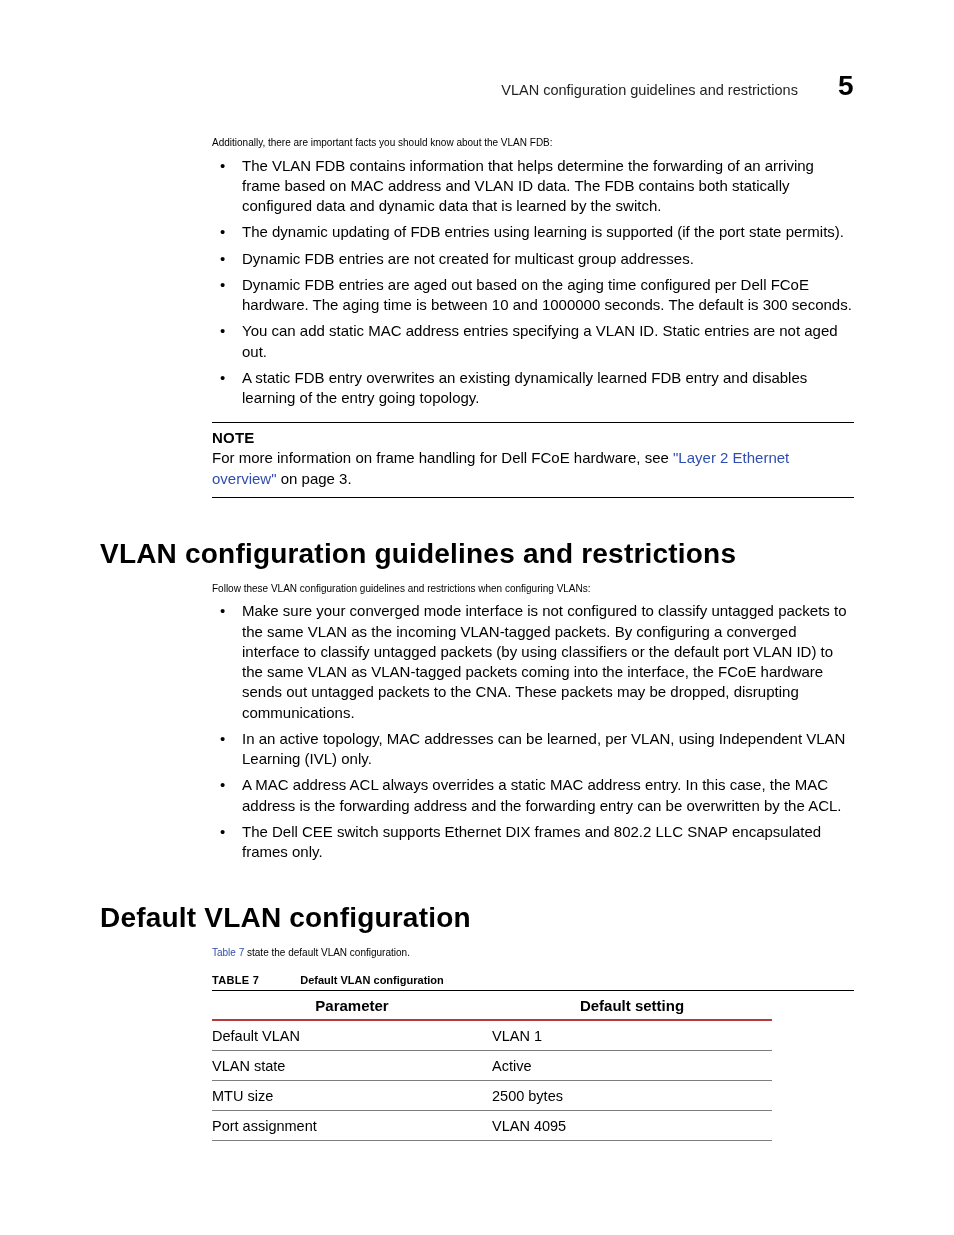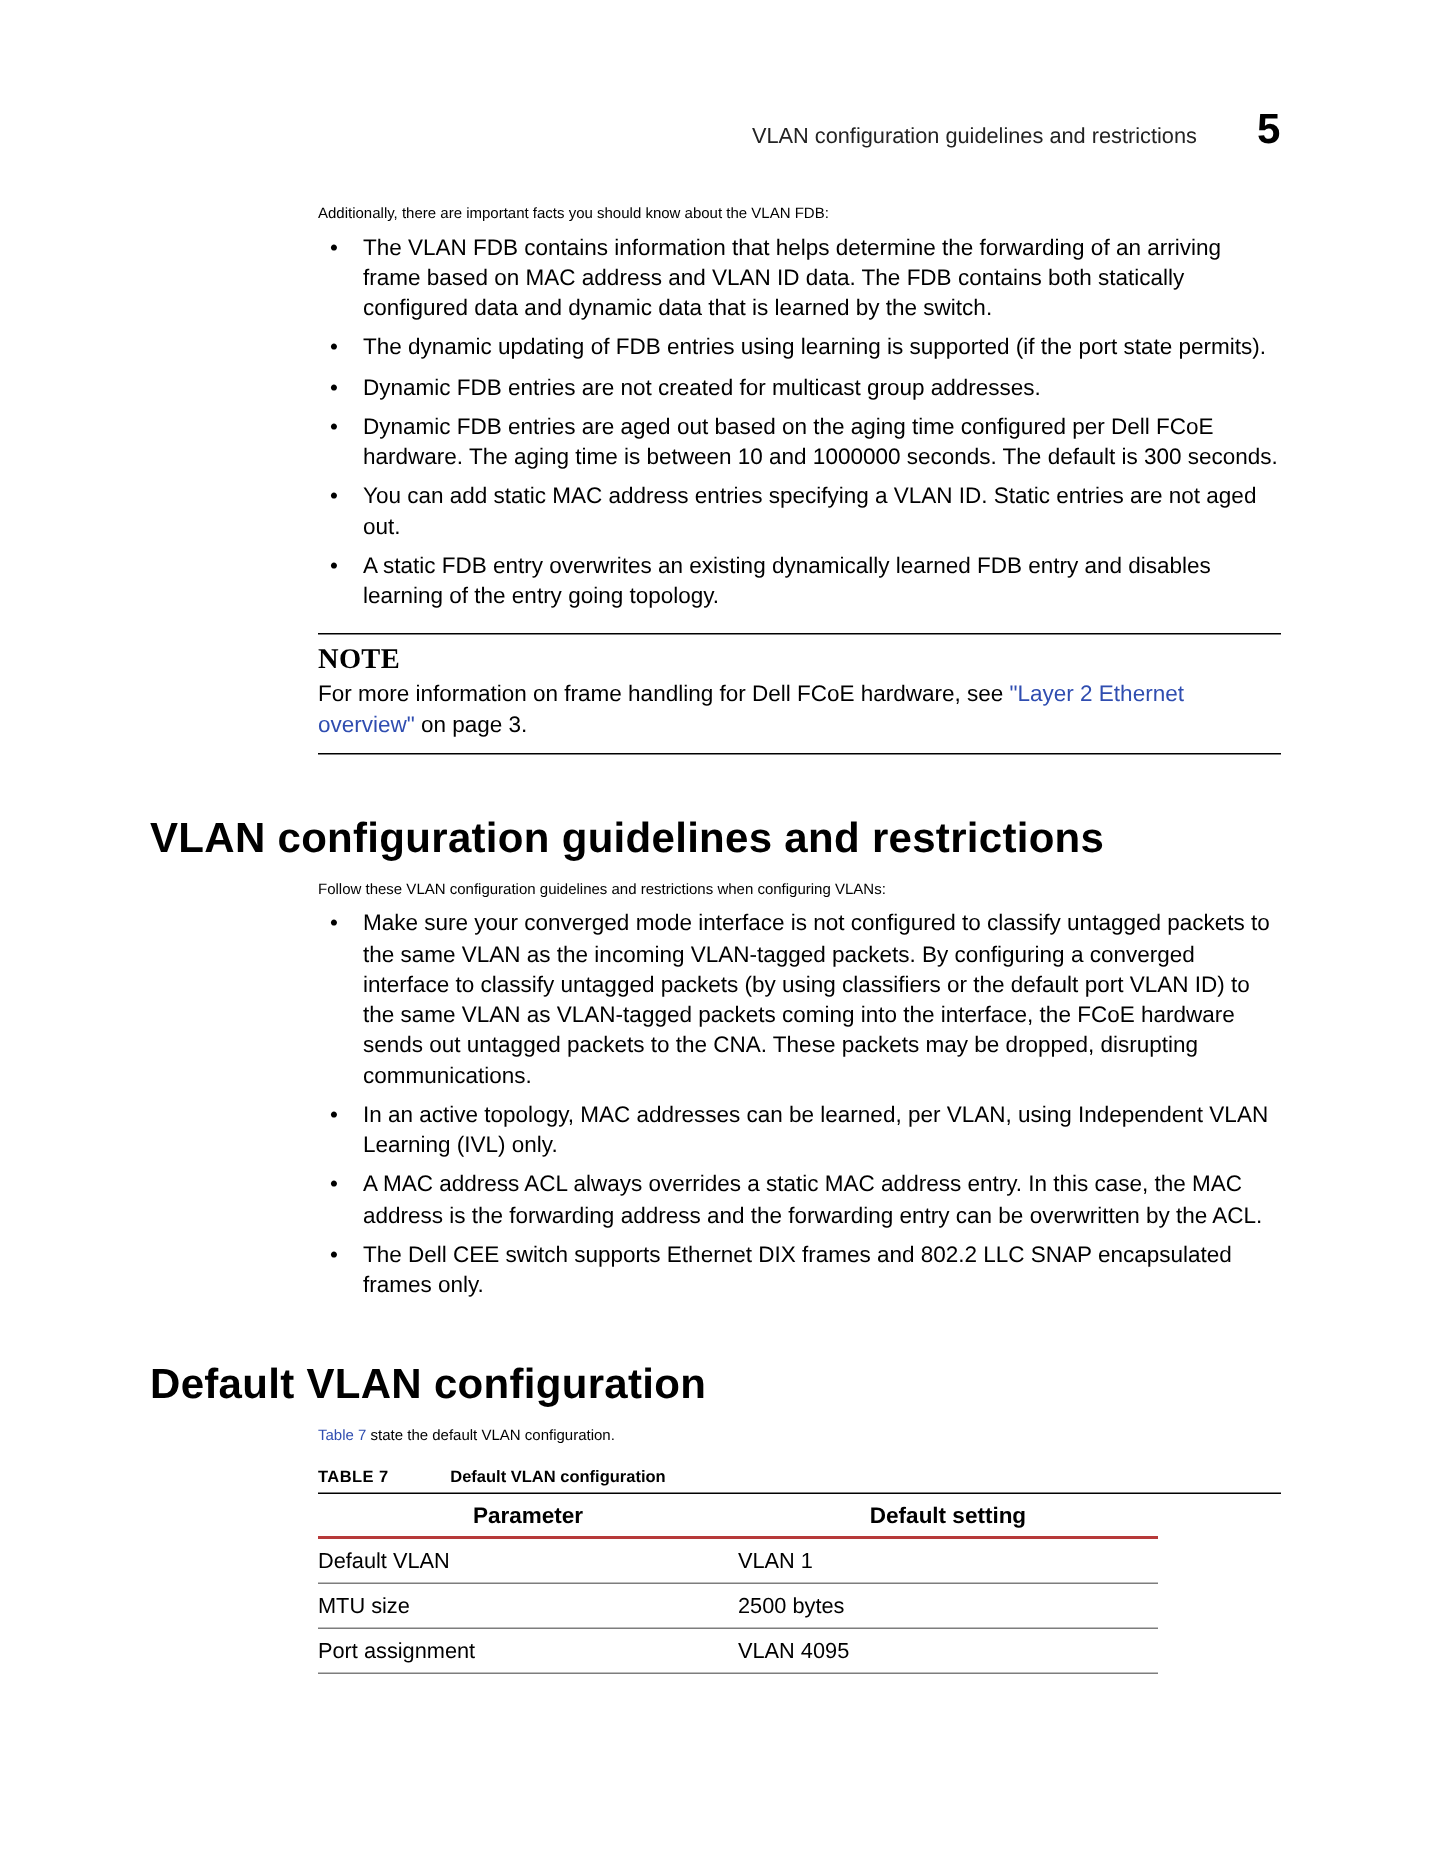--- a/index.html
+++ b/index.html
@@ -60,24 +60,24 @@
     top: 0;
     font-size: 15px;
   }
   .note-box {
     border-top: 1px solid #000;
     border-bottom: 1px solid #000;
     padding: 6px 0 8px 0;
     margin-top: 14px;
   }
   .note-label {
-    font-size: 19px;
+    font-size: 15px;
     font-weight: 700;
     letter-spacing: 0.2px;
-    font-family: Liberation Serif, serif;
+    font-family: Liberation Sans, sans-serif;
   }
   .note-text {
     font-size: 15px;
     line-height: 1.35;
     margin-top: 2px;
   }
   .xref {
     color: #2f4db0;
   }
   h1.section-heading {
@@ -182,20 +182,24 @@
           <th>Parameter</th>
           <th>Default setting</th>
         </tr>
       </thead>
       <tbody id="vlan-table-body">
           <tr>
             <td>Default VLAN</td>
             <td>VLAN 1</td>
           </tr>
           <tr>
+            <td>VLAN state</td>
+            <td>Active</td>
+          </tr>
+          <tr>
             <td>MTU size</td>
             <td>2500 bytes</td>
           </tr>
           <tr>
             <td>Port assignment</td>
             <td>VLAN 4095</td>
           </tr>
         </tbody>
     </table>
   </div>

